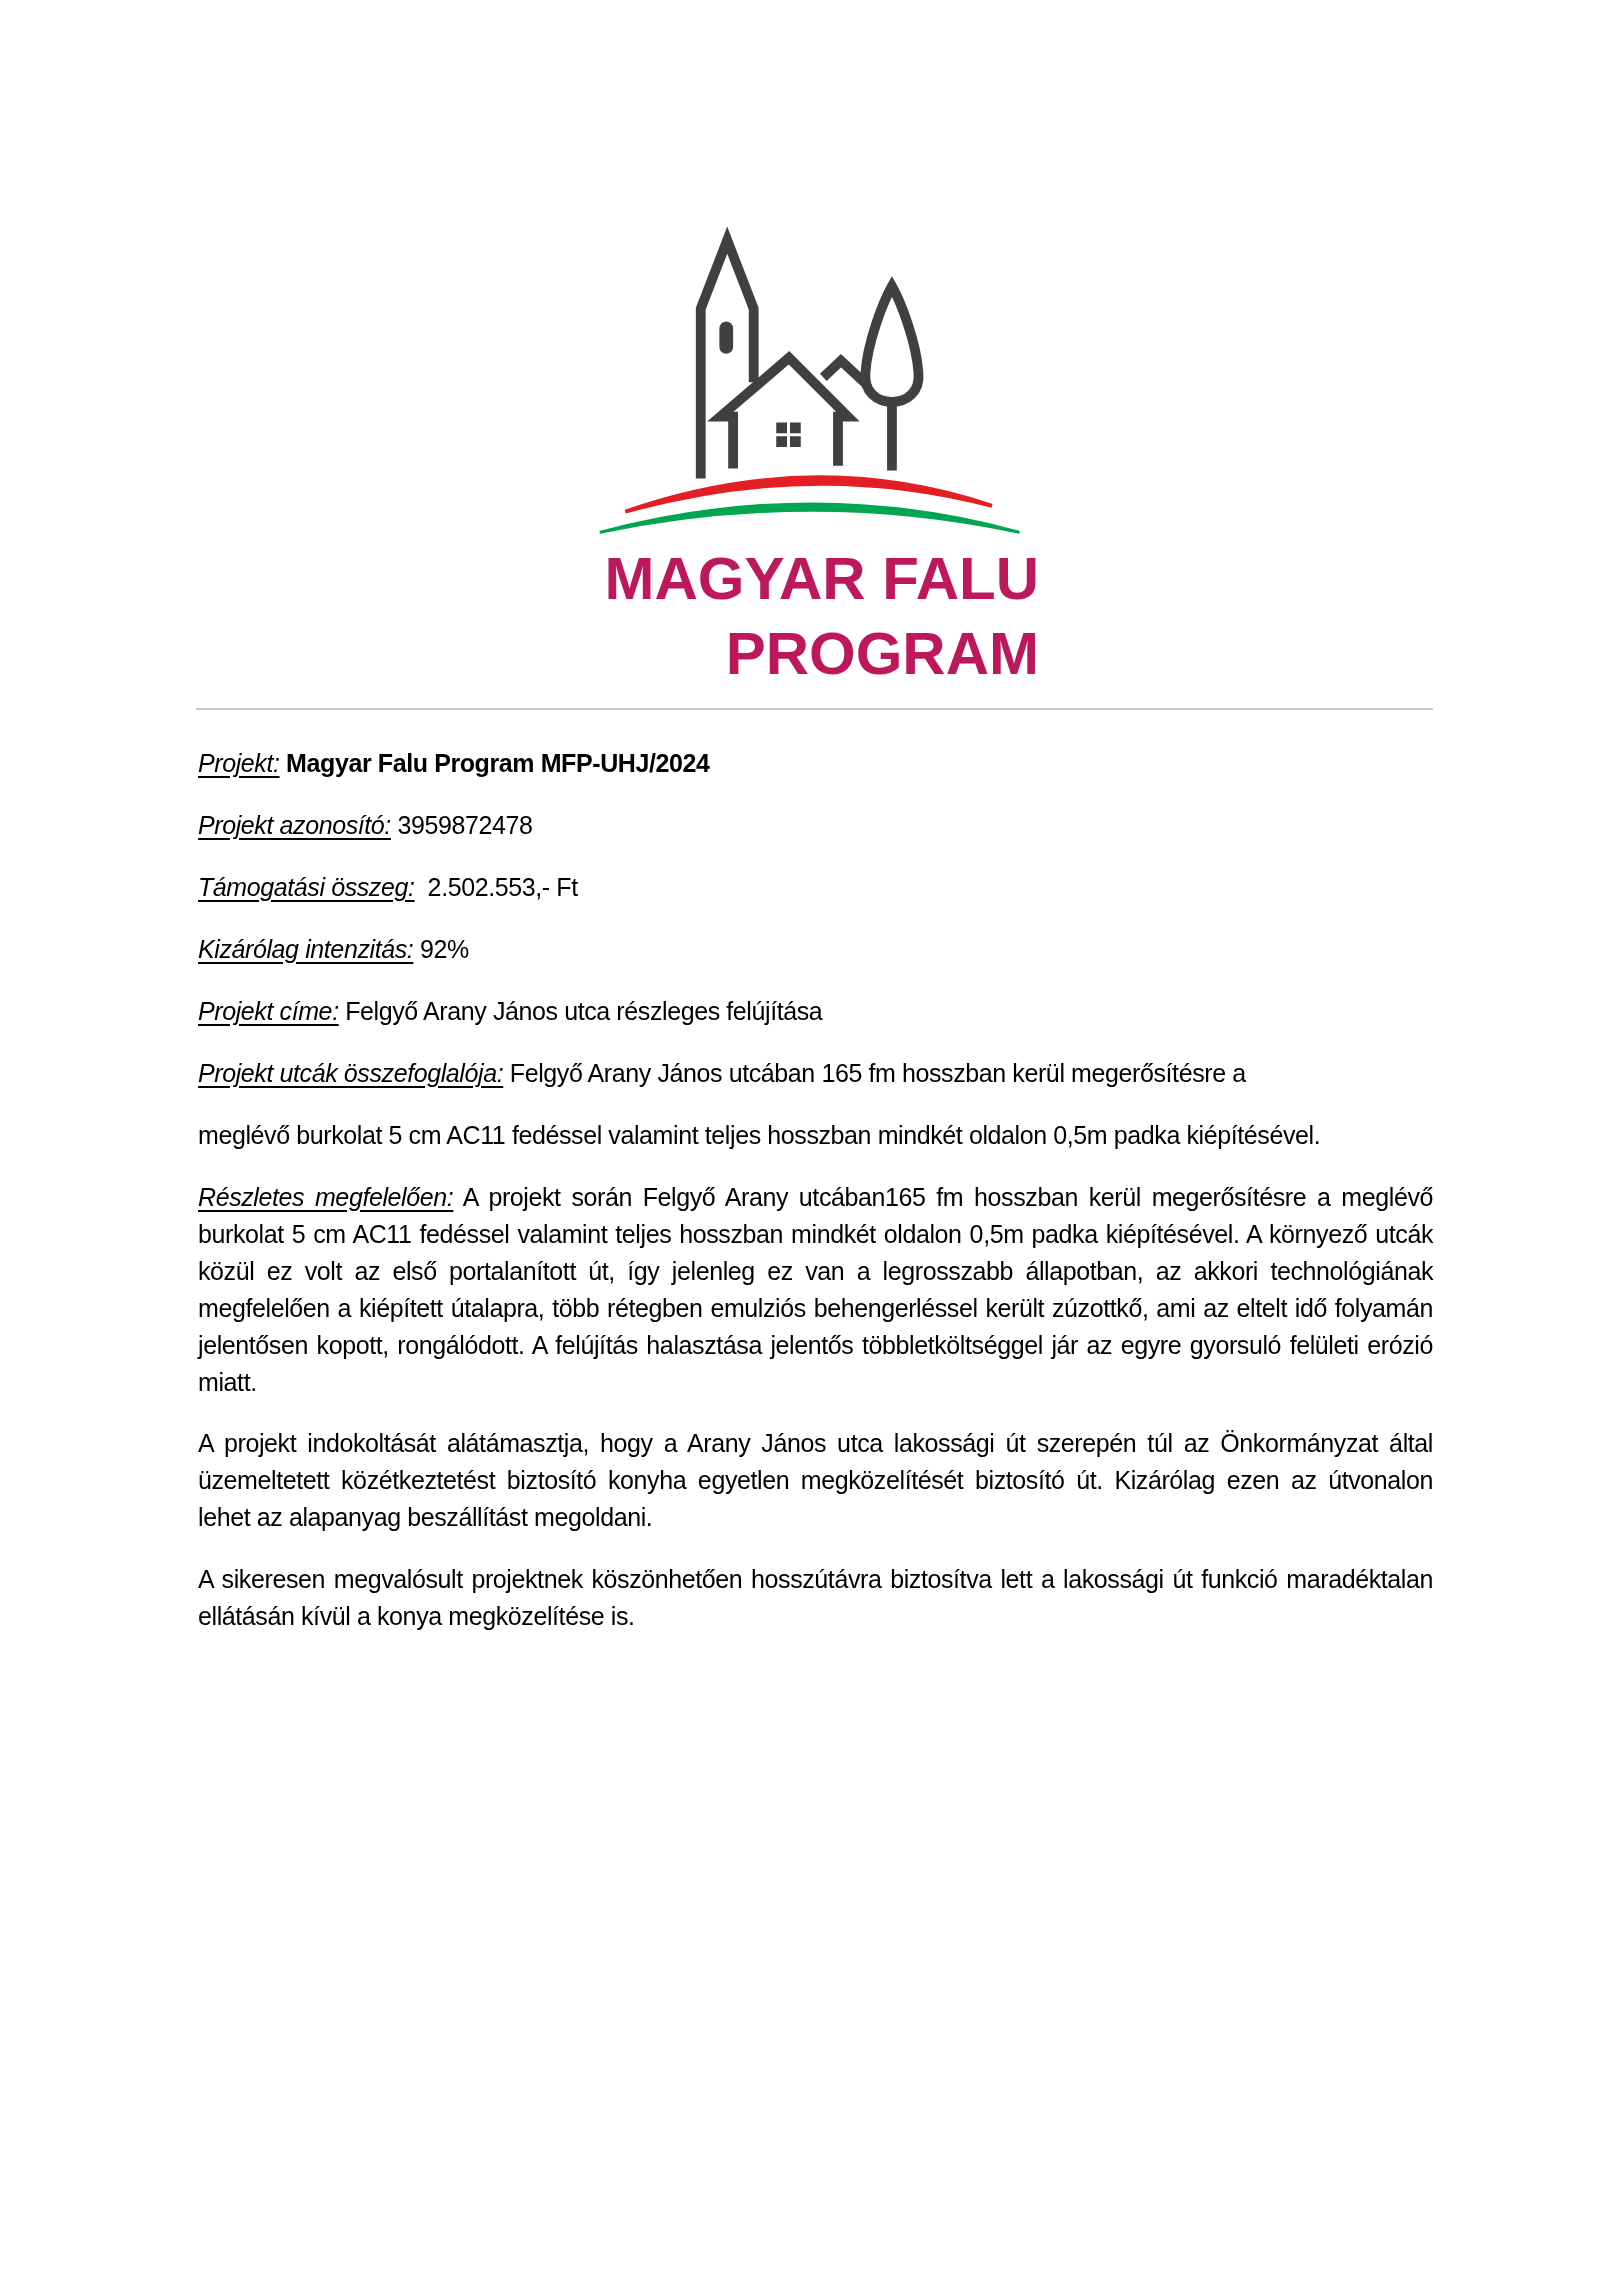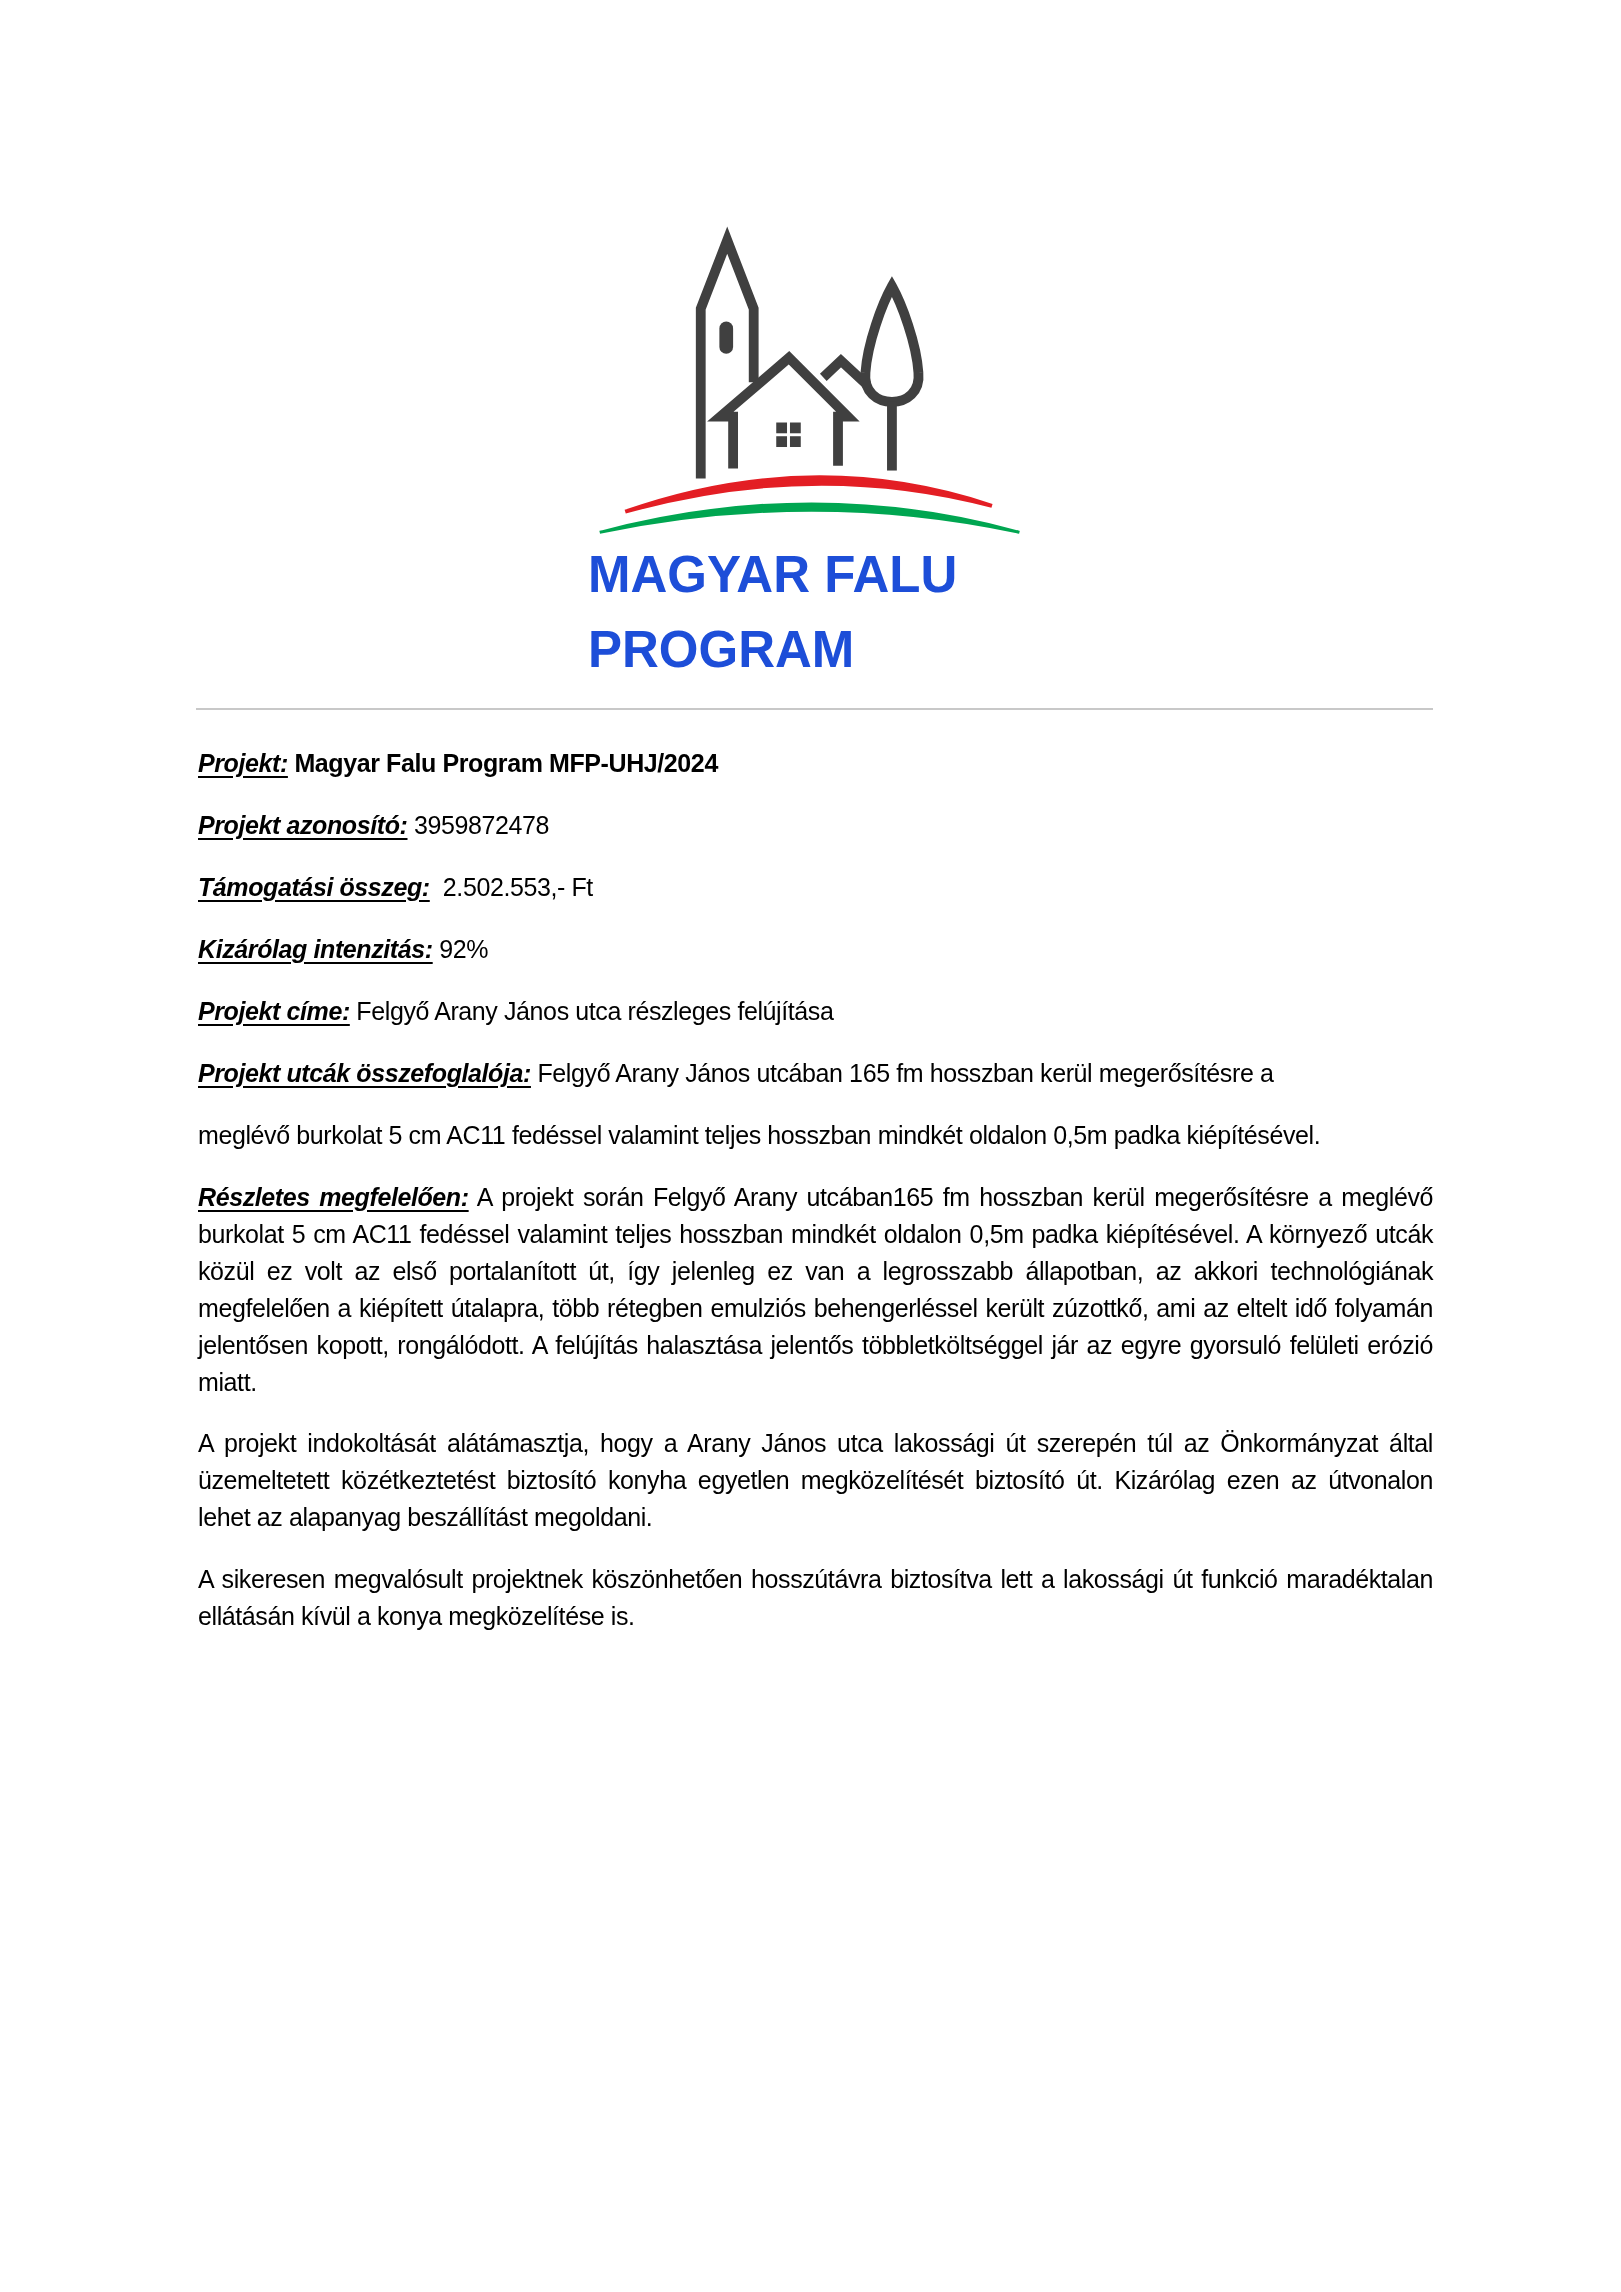--- a/index.html
+++ b/index.html
@@ -1,29 +1,29 @@
 <!DOCTYPE html>
 <html><head>
 <meta charset="utf-8">
 <style>
   html, body { margin: 0; padding: 0; background: #ffffff; }
   body { width: 1621px; height: 2293px; position: relative; overflow: hidden;
          font-family: "Liberation Sans", "DejaVu Sans", sans-serif; color: #000; }
   .logo { position: absolute; left: 588px; top: 196px; width: 451px; height: 470px; }
   .logo svg { display: block; }
-  .logo-text { position: absolute; left: 0; width: 451px; text-align: left;
-               font-family: "Liberation Sans", sans-serif; font-weight: 700; color: #1d4ed8;
-               font-size: 51px; letter-spacing: 0px; line-height: 1; }
+  .logo-text { position: absolute; left: 0; width: 451px; text-align: right;
+               font-family: "Liberation Sans", sans-serif; font-weight: 700; color: #be185d;
+               font-size: 60px; letter-spacing: 0px; line-height: 1; }
   .logo-text.l1 { top: 353px; }
   .logo-text.l2 { top: 428px; }
   .rule { position: absolute; left: 196px; top: 708px; width: 1237px; height: 0;
           border-top: 2px solid #c8c8c8; }
   .content { position: absolute; left: 198px; top: 745px; width: 1235px; font-size: 25px; line-height: 37px; }
   .field { margin: 0 0 25px 0; white-space: nowrap; letter-spacing: -0.4px; }
-  .lbl { font-style: italic; font-weight: 700; text-decoration: underline; text-underline-offset: 3.9px; }
+  .lbl { font-style: italic; font-weight: 400; text-decoration: underline; text-underline-offset: 3.9px; }
   .val { }
   .val.bold { font-weight: 700; }
   .para { margin: 0 0 24.5px 0; text-align: justify; letter-spacing: -0.4px; }
   .summary-cont { margin-top: 8px; }
 </style>
 </head>
 <body>
 
 <div class="logo">
   <svg width="451" height="353" viewBox="0 0 460 360">

